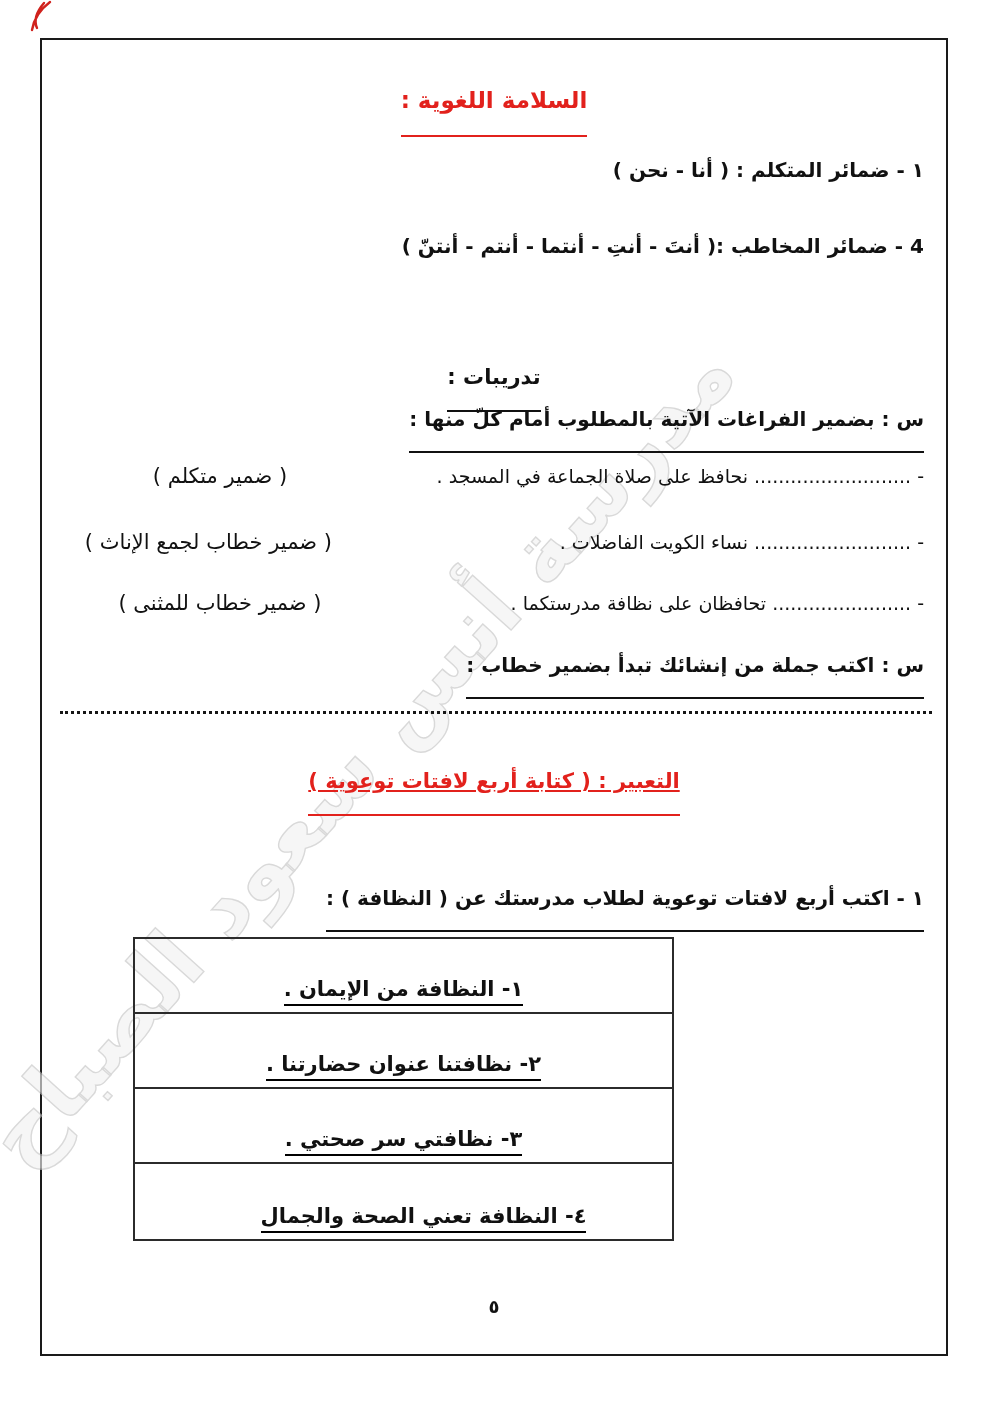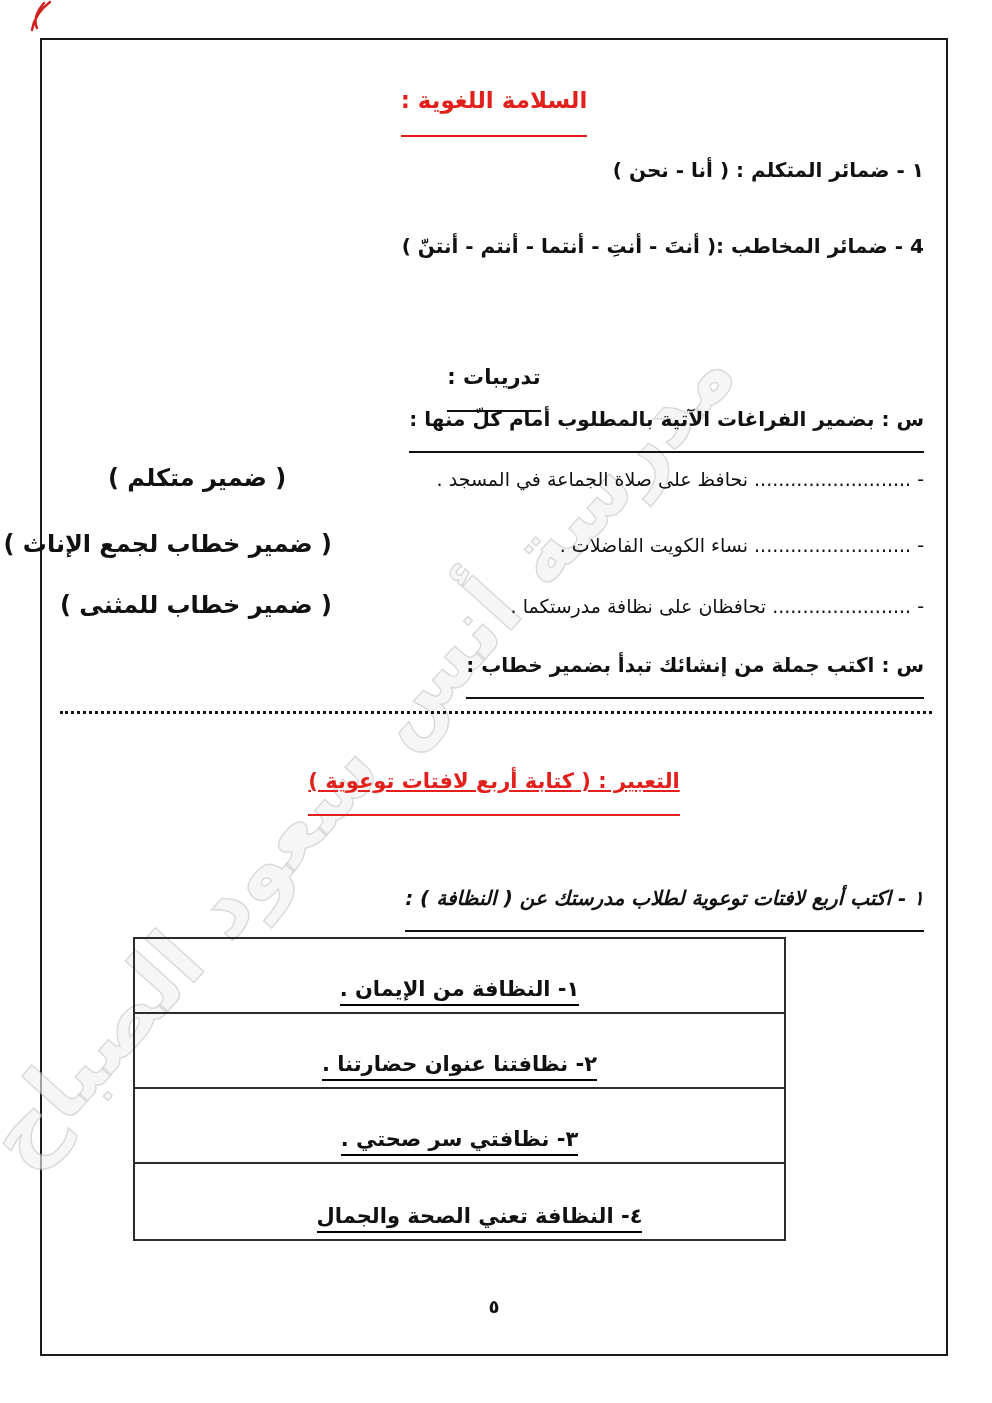--- a/index.html
+++ b/index.html
@@ -30,38 +30,38 @@
 
   .title{top:46px;color:var(--red);font-size:23px;font-weight:bold;}
   .pron-line{position:absolute;right:22px;font-size:20px;font-weight:bold;white-space:nowrap;}
   .p1{top:118px;}
   .p2{top:194px;}
   .exercises{top:286px;font-size:21px;font-weight:bold;margin-top:38px;}
 
   .q{position:absolute;right:22px;font-size:20px;font-weight:bold;white-space:nowrap;}
   .q1{top:366px;}
   .q2{top:612px;}
-  .q3{top:845px;font-style:italic;}
+  .q3{top:845px;}
 
   .blank-row{
     position:absolute;left:0;right:0;
     padding:0 22px 0 66px;
     display:flex;justify-content:space-between;align-items:baseline;
   }
   .b1{top:424px;} .b2{top:490px;} .b3{top:551px;}
   .blank-line{font-size:19px;font-weight:normal;white-space:nowrap;}
-  .hint{font-size:24px;font-weight:bold;width:224px;text-align:left;white-space:nowrap;}
+  .hint{font-size:21px;font-weight:normal;width:224px;text-align:center;white-space:nowrap;}
 
   .dotted{position:absolute;top:668px;left:18px;right:14px;height:6px;border-bottom:3px dotted #161616;}
 
   .expression{top:728px;color:var(--red);font-size:21px;font-weight:bold;}
   .expression .u{border-bottom-width:2px;text-decoration:underline;}
 
   .banner-table{
-    position:absolute;top:897px;left:91px;width:653px;
+    position:absolute;top:897px;left:91px;width:541px;
     border:2px solid #2b2b2b;
   }
   .banner-row{
     height:75px;
     display:flex;align-items:flex-end;justify-content:center;
     padding-bottom:6px;
     border-bottom:2px solid #2b2b2b;
   }
   .banner-row:last-child{border-bottom:none;padding-left:40px;}
   .banner-text{font-size:21px;font-weight:bold;display:inline-block;border-bottom:2px solid #000;padding-bottom:3px;}

